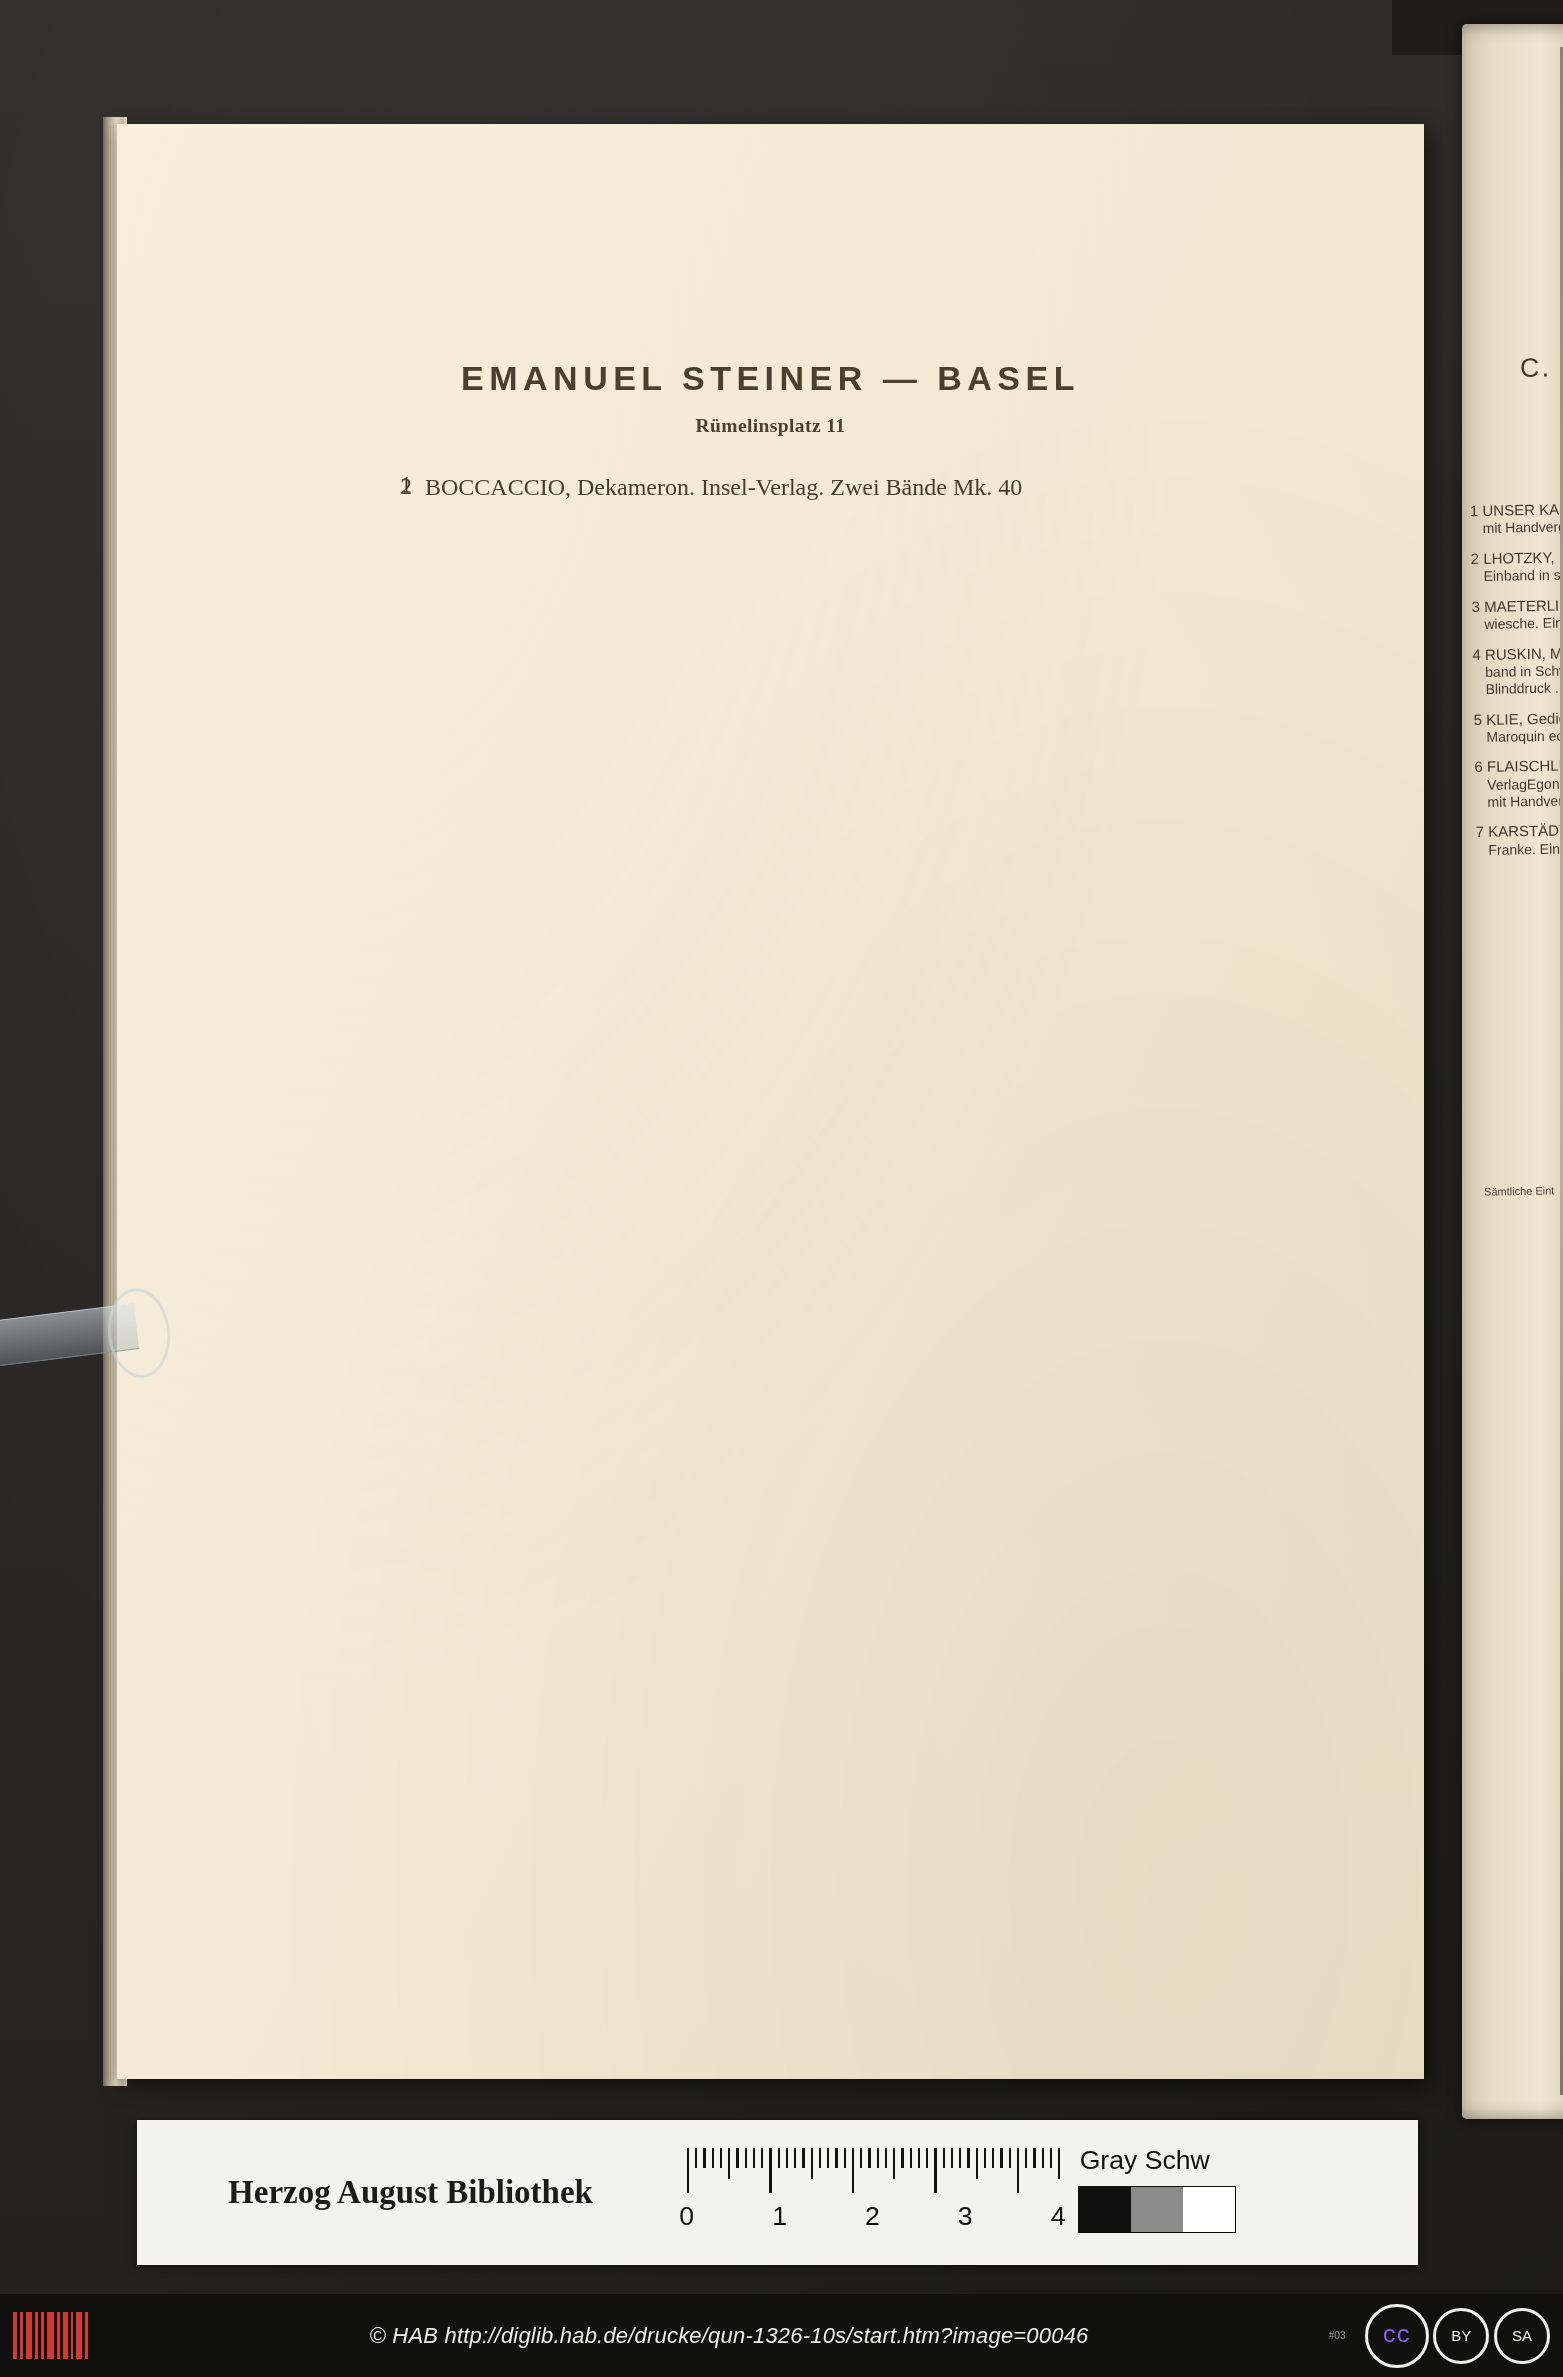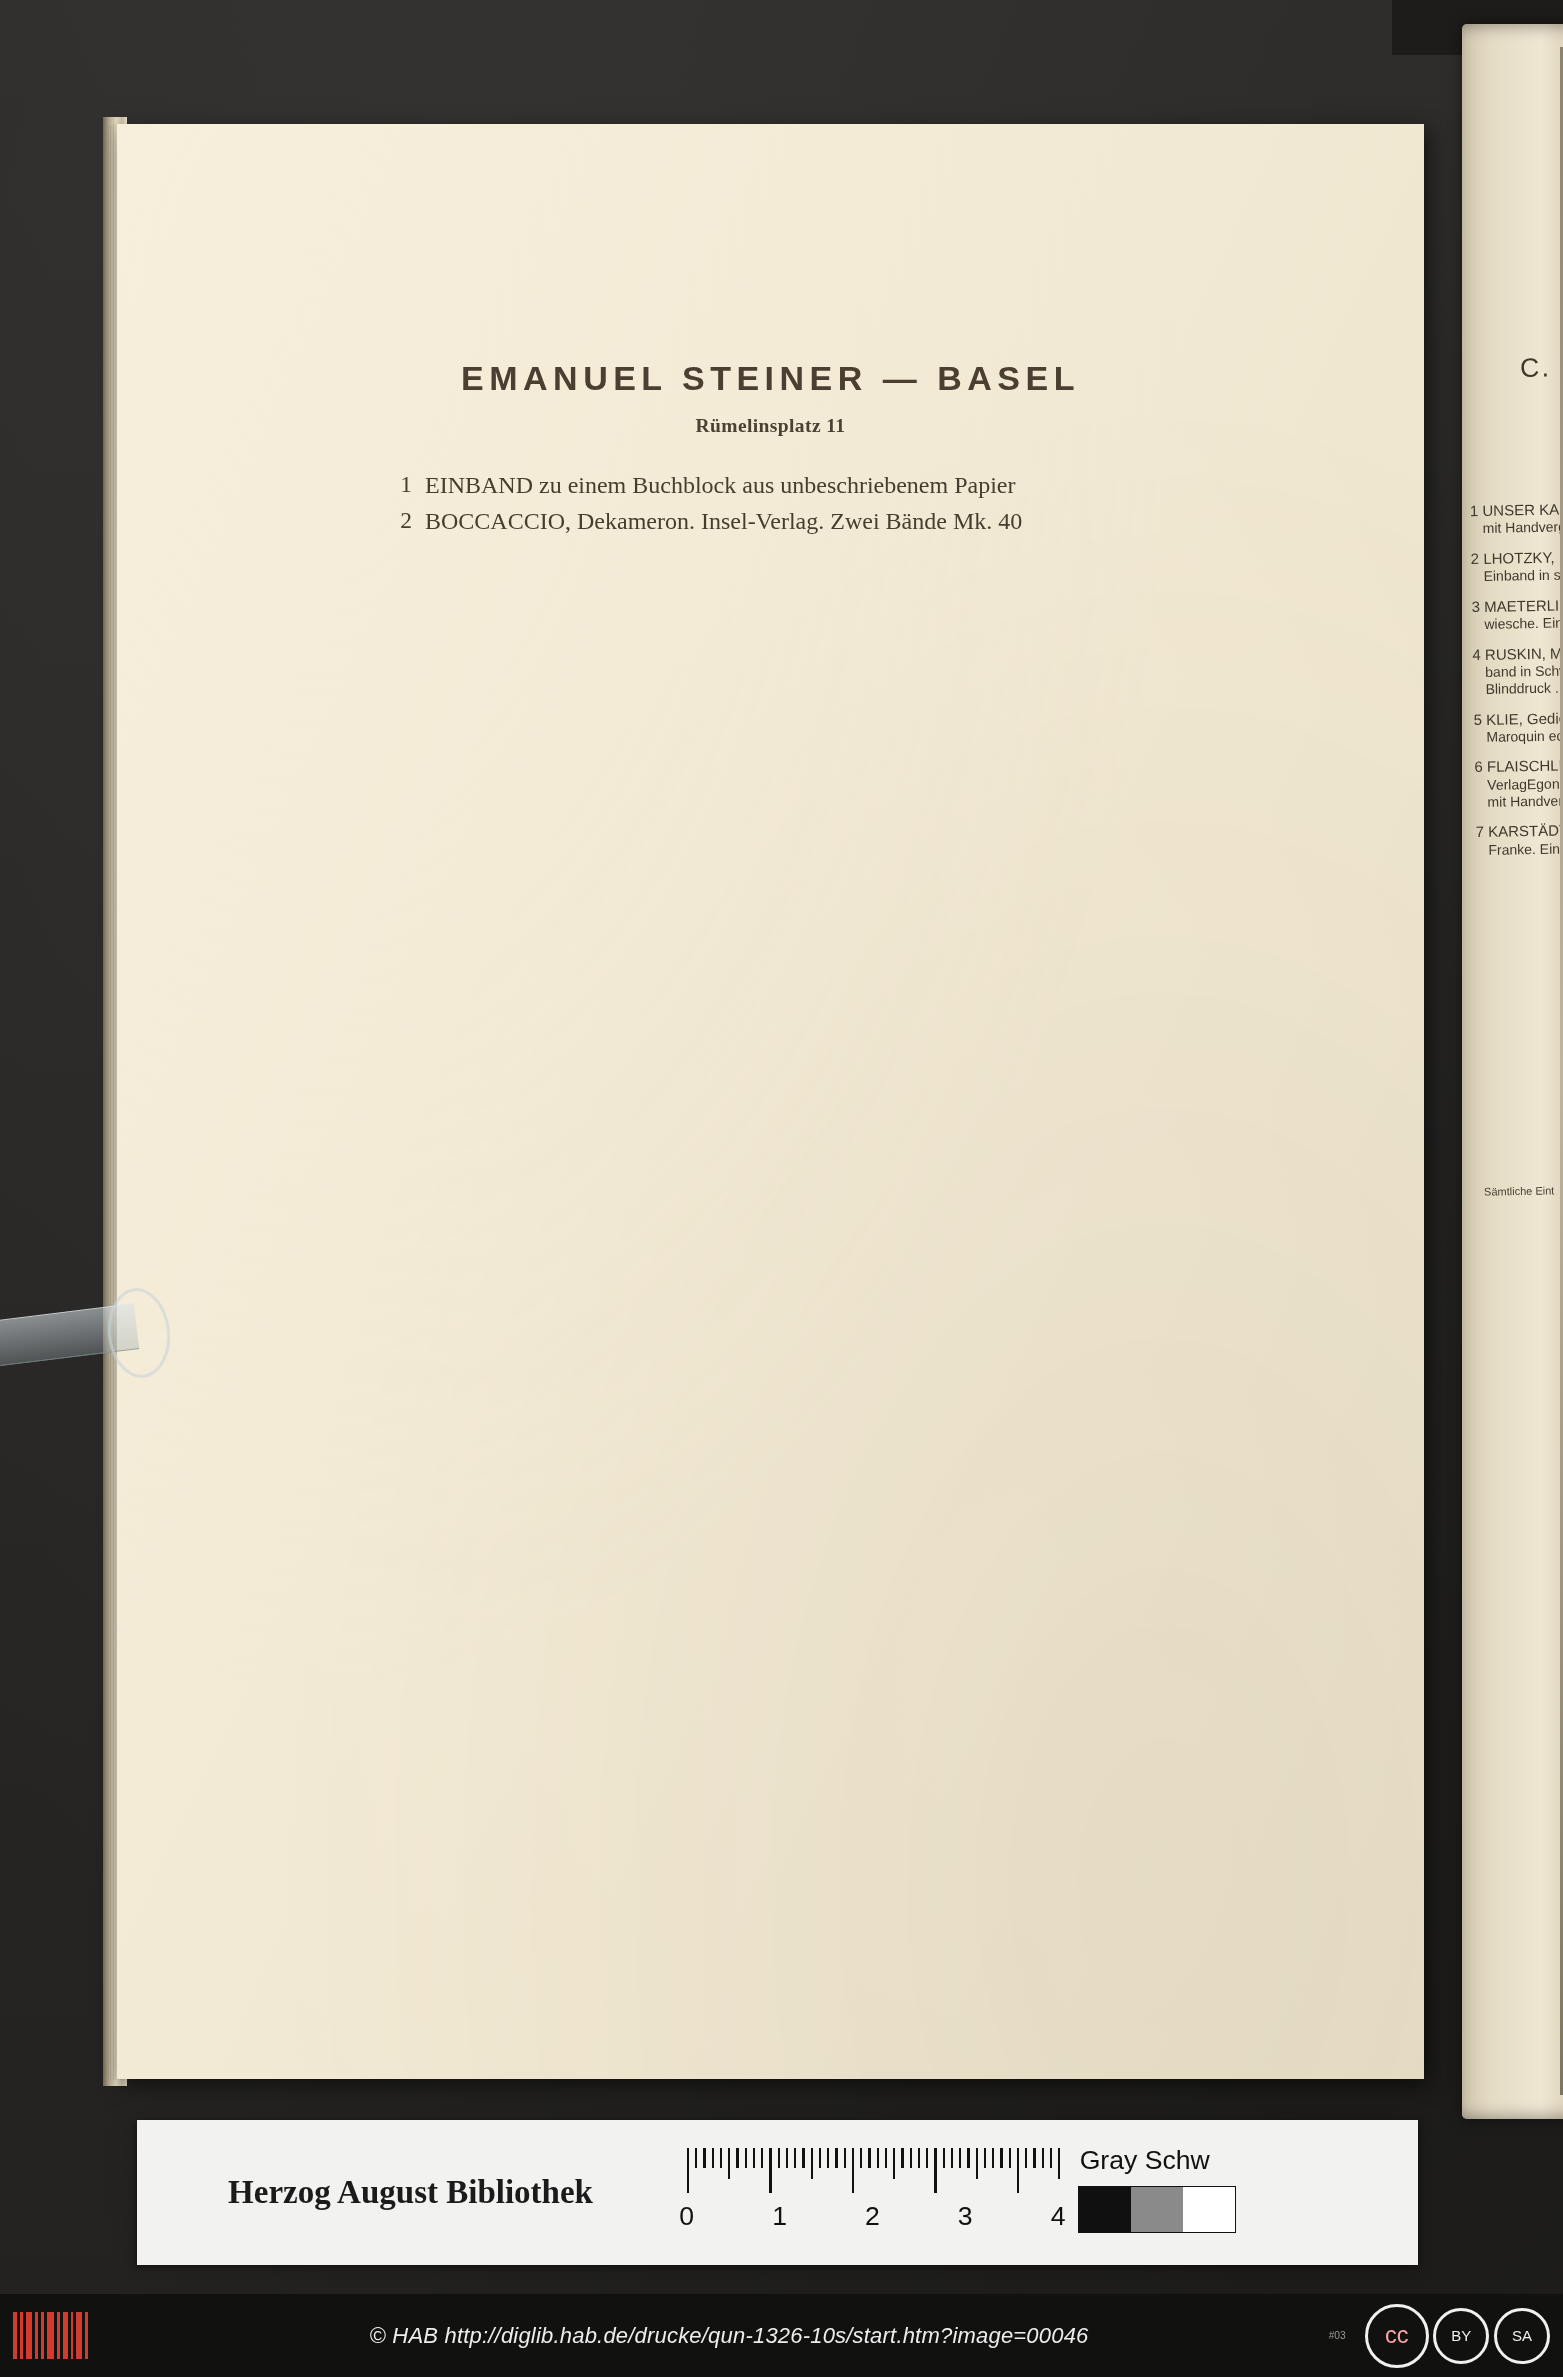--- a/index.html
+++ b/index.html
@@ -338,22 +338,22 @@
   #footer .cc{
     display:flex;
     margin-right: 14px;
     gap: 0;
   }
   #footer .cc .cc-badge{
     width: 58px;
     height: 58px;
     border-radius: 50%;
     border: 3.9px solid #f0f0f0;
-    color:#fca5a5;
-    font-family:Liberation Sans, sans-serif;
+    color:#8b5cf6;
+    font-family:Liberation Mono, monospace;
     font-size: 23.5px;
     display:flex;
     align-items:center;
     justify-content:center;
     margin-right: 4.7px;
   }
   #footer .cc .cc-pair{
     display:flex;
     flex-direction:column;
     justify-content:center;
@@ -435,21 +435,20 @@
   <div id="paper-grain"></div>
   <div class="page-body">
 
     <div class="headline">EMANUEL STEINER — BASEL</div>
     <div class="subline">Rümelinsplatz 11</div>
 
     <div class="entries">
 
       <div class="entry">
         <span class="num">1</span>
-        <span class="ln">EINBAND  zu  einem  Buchblock  aus  unbeschriebenem  Papier</span>
       </div>
 
       <div class="entry">
         <span class="num">2</span>
         <span class="ln">BOCCACCIO, Dekameron.  Insel-Verlag.  Zwei Bände Mk. 40</span>
       </div>
 
     </div>
   </div>
 </div>

